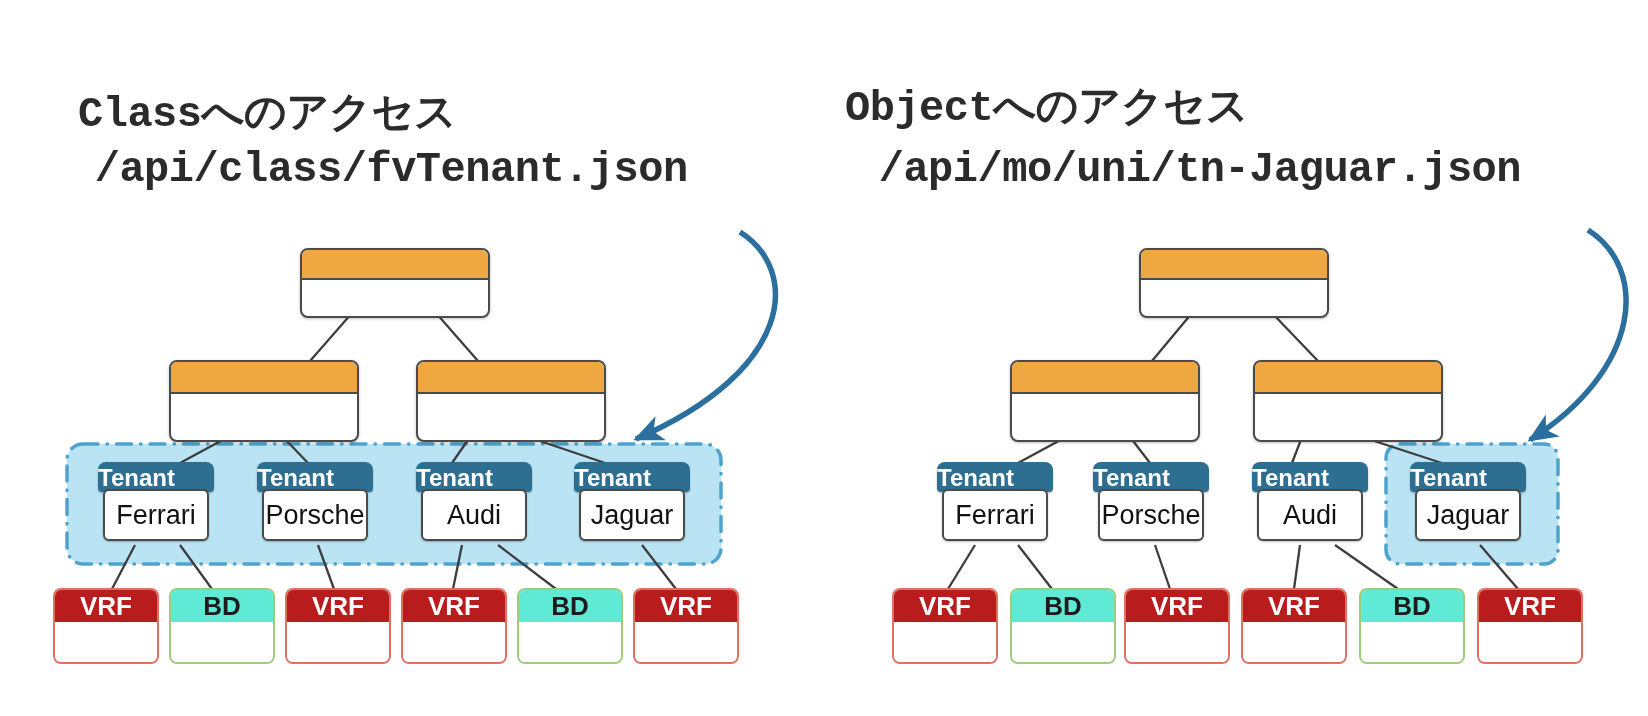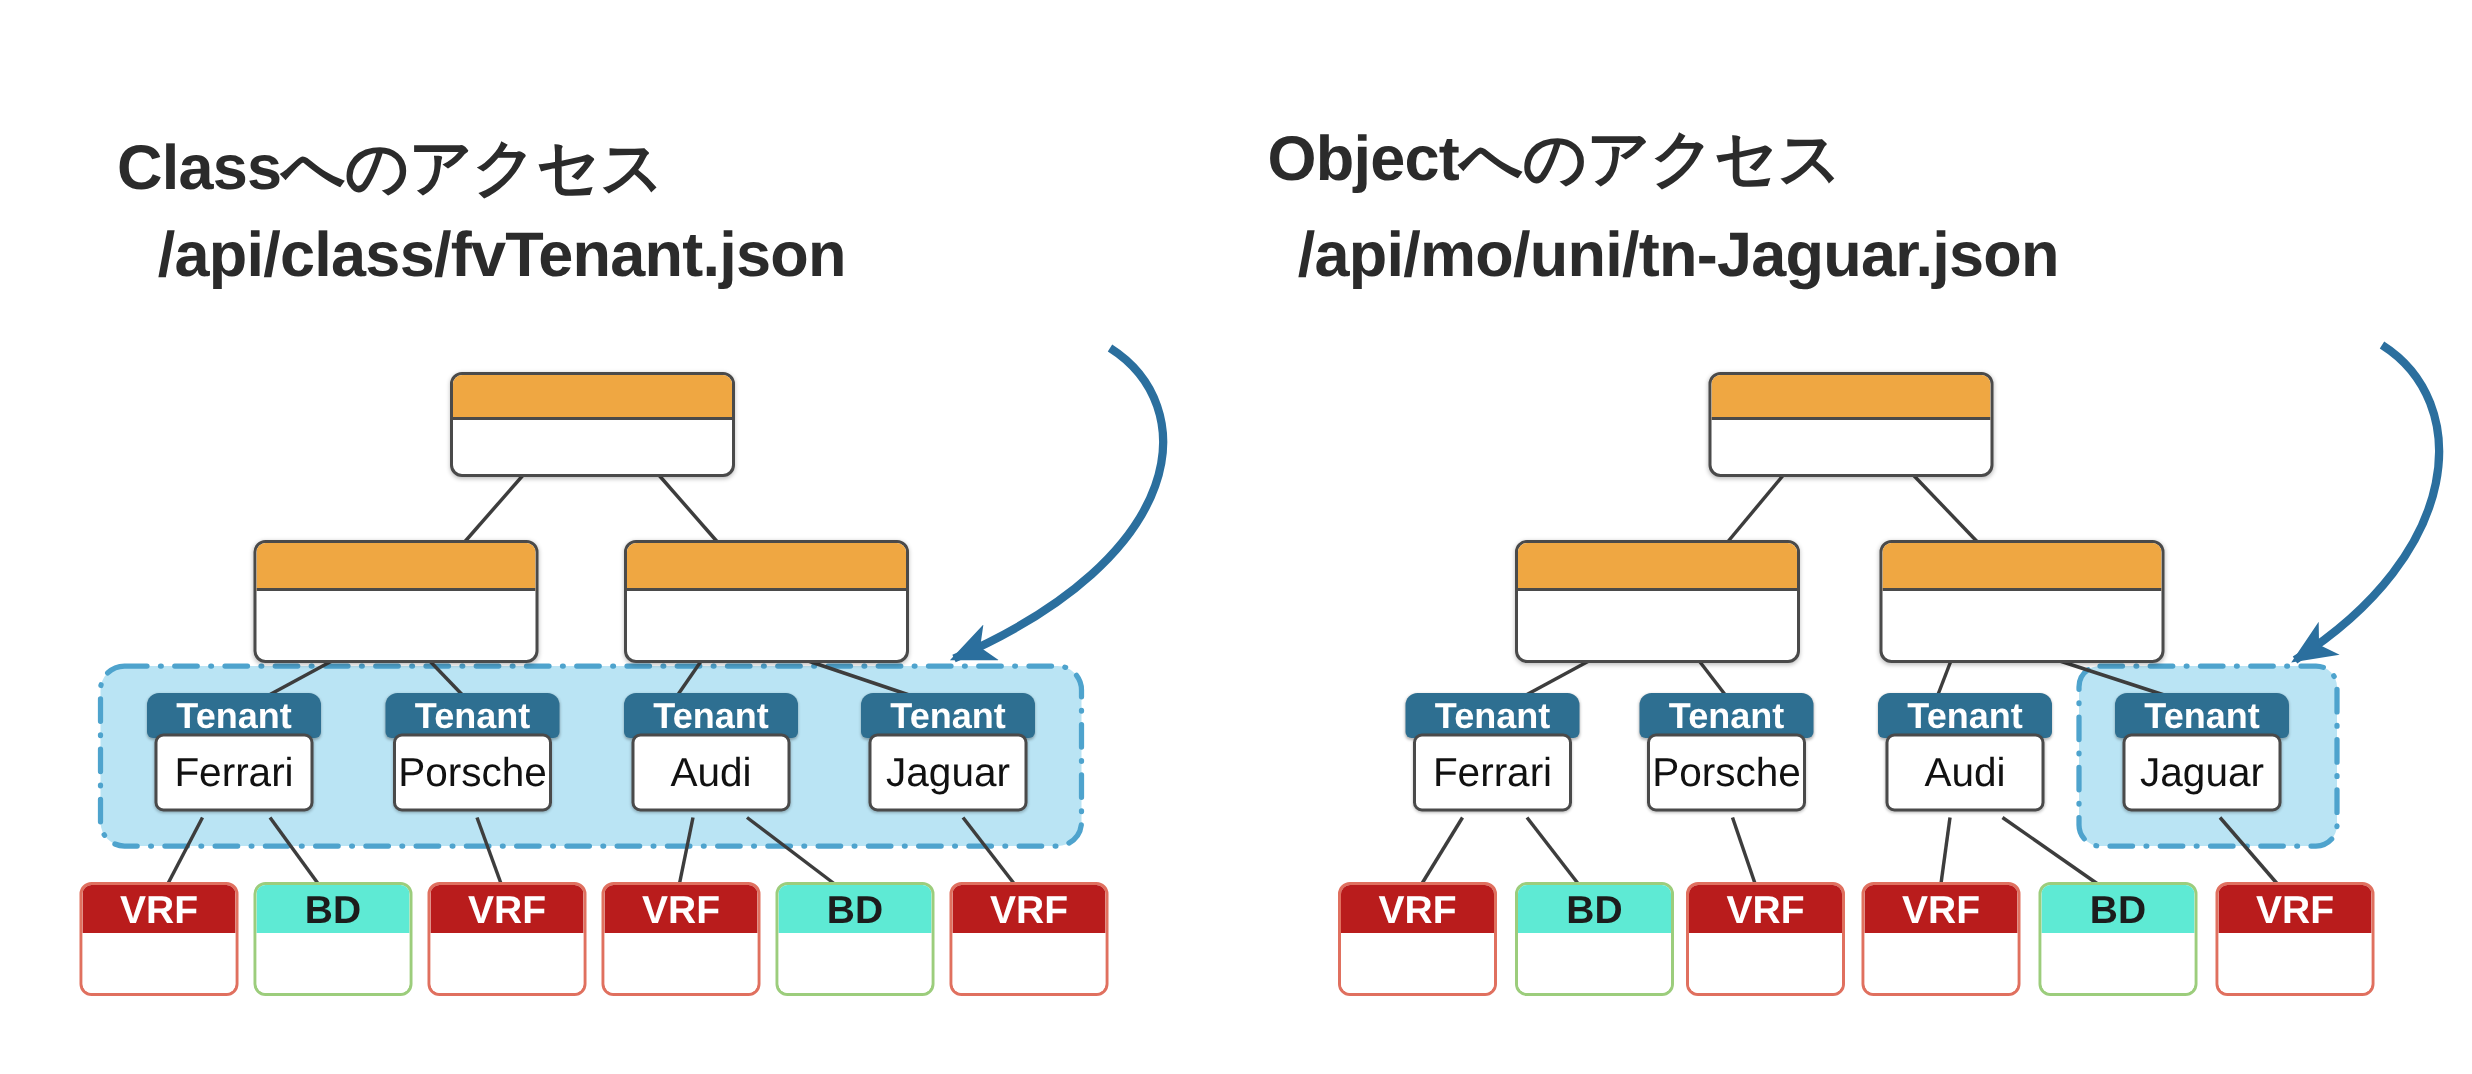--- a/index.html
+++ b/index.html
@@ -4,34 +4,34 @@
 <style>
   html,body{margin:0;padding:0;}
   body{
     width:1648px;height:716px;position:relative;overflow:hidden;
     background:#ffffff;
     font-family:"Liberation Sans","DejaVu Sans",sans-serif;
   }
   .overlay{position:absolute;left:0;top:0;z-index:1;}
   .title-line{
     position:absolute;z-index:3;color:#2b2b2b;font-weight:600;
-    font-size:42px;letter-spacing:-0.5px;white-space:pre;z-index:3;
+    font-size:42px;letter-spacing:-0.5px;white-space:pre;z-index:3;font-family:Liberation Mono, monospace;
   }
   .node{
     position:absolute;z-index:2;background:#ffffff;
     border:2.5px solid #4a4a4a;border-radius:8px;overflow:hidden;
     box-shadow:0 1px 3px rgba(0,0,0,0.25);
   }
   .node-header{background:#efa742;border-bottom:2.5px solid #4a4a4a;}
   .root .node-header{height:28px;}
   .level2 .node-header{height:30px;}
   .tenant{position:absolute;z-index:2;width:116px;height:84px;}
   .tenant-header{
     height:30px;background:#2e6f91;border-radius:8px 8px 4px 4px;
-    color:#ffffff;font-weight:bold;font-size:24px;text-align:center;line-height:31px;
+    color:#ffffff;font-weight:bold;font-size:24px;line-height:31px;
     box-shadow:0 1px 2px rgba(0,0,0,0.3);
   }
   .tenant-name{
     margin:-3px 5px 0 5px;height:48px;background:#ffffff;
     border:2.5px solid #4a4a4a;border-radius:6px;
     font-size:27px;color:#111111;text-align:center;line-height:48px;
     box-shadow:0 1px 2px rgba(0,0,0,0.25);
   }
   .leaf{
     position:absolute;z-index:2;width:102px;height:72px;background:#ffffff;
@@ -85,21 +85,21 @@
     <line x1="1300" y1="545" x2="1294" y2="589"></line>
     <line x1="1335" y1="545" x2="1398" y2="589"></line>
     <line x1="1480" y1="545" x2="1518" y2="589"></line>
   </g>
 
   <path d="M 740 232 C 800 270, 795 370, 636 439" fill="none" stroke="#2b6f9e" stroke-width="5.5" marker-end="url(#ah)"></path>
   <path d="M 1588 230 C 1648 268, 1643 368, 1530 440" fill="none" stroke="#2b6f9e" stroke-width="5.5" marker-end="url(#ah)"></path>
 </svg>
 
 <div class="title-line" style="left:78px;top:84px">Classへのアクセス</div>
-<div class="title-line" style="left:94px;top:146px"> /api/class/fvTenant.json</div>
+<div class="title-line" style="left:70px;top:146px"> /api/class/fvTenant.json</div>
 
 <div class="node root" style="left:300px;top:248px;width:186px;height:66px">
   <div class="node-header"></div>
 </div>
 <div class="node level2" style="left:169px;top:360px;width:186px;height:78px">
   <div class="node-header"></div>
 </div>
 <div class="node level2" style="left:416px;top:360px;width:186px;height:78px">
   <div class="node-header"></div>
 </div>

